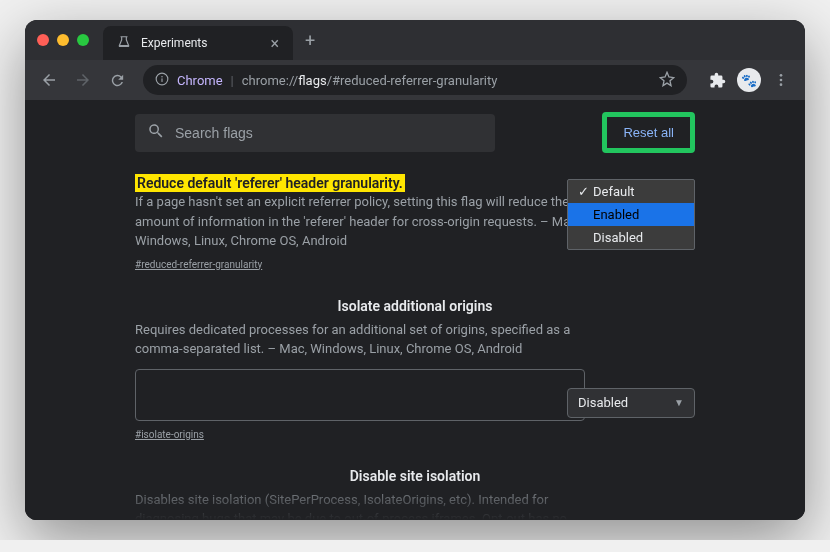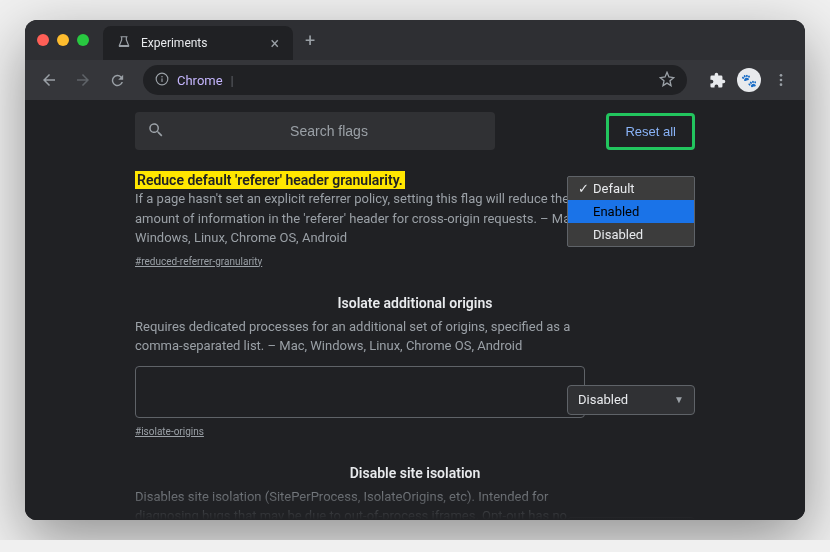--- a/index.html
+++ b/index.html
@@ -106,26 +106,25 @@
       color: #9aa0a6;
       font-size: 14px;
     }
     .search-box input {
       background: transparent;
       border: none;
       outline: none;
       color: #7dd3fc;
       font-size: 14px;
       flex: 1;
-      text-align: center;
     }
     .search-box input::placeholder { color: #9aa0a6; }
     .reset-btn {
       margin-left: auto;
-      border: 3px solid #22c55e;
+      border: 5px solid #22c55e;
       border-radius: 4px;
       padding: 8px 16px;
       color: #8ab4f8;
       font-size: 13px;
       cursor: pointer;
       background: transparent;
     }
     .flags-body { padding: 8px 110px 0 110px; position: relative; }
     .flag-item { margin-bottom: 26px; position: relative; }
     .flag-title {
@@ -253,20 +252,23 @@
     <div class="addressbar">
       <span>
         <svg width="14" height="14" viewBox="0 0 24 24" fill="#9aa0a6">
             <circle cx="12" cy="12" r="10" fill="none" stroke="#9aa0a6" stroke-width="2"></circle>
             <circle cx="12" cy="8" r="1.3" fill="#9aa0a6"></circle>
             <rect x="11" y="11" width="2" height="6" fill="#9aa0a6"></rect>
           </svg>
       </span>
       <span class="url-prefix">Chrome</span>
       <span class="divider">|</span>
+      <span>
+        <span class="url-faint">chrome://</span><span class="url-bold">flags</span><span class="url-faint">/#reduced-referrer-granularity</span>
+      </span>
       <span style="margin-left:auto">
         <svg width="16" height="16" viewBox="0 0 24 24" fill="none" stroke="#9aa0a6" stroke-width="2">
             <path d="M12 2l2.9 6.9L22 10l-5.5 4.8L18 22l-6-3.8L6 22l1.5-7.2L2 10l7.1-1.1z"></path>
           </svg>
       </span>
     </div>
     <div class="right-icons">
       <div class="ext-btn">
         <svg width="17" height="17" viewBox="0 0 24 24" fill="#e8eaed">
             <path d="M20.5 11H19V7a2 2 0 0 0-2-2h-4V3.5a2.5 2.5 0 0 0-5 0V5H4a2 2 0 0 0-2 2v3.8h1.5a2.7 2.7 0 0 1 0 5.4H2V20a2 2 0 0 0 2 2h3.8v-1.5a2.7 2.7 0 0 1 5.4 0V22H17a2 2 0 0 0 2-2v-4h1.5a2.5 2.5 0 0 0 0-5z"></path>

